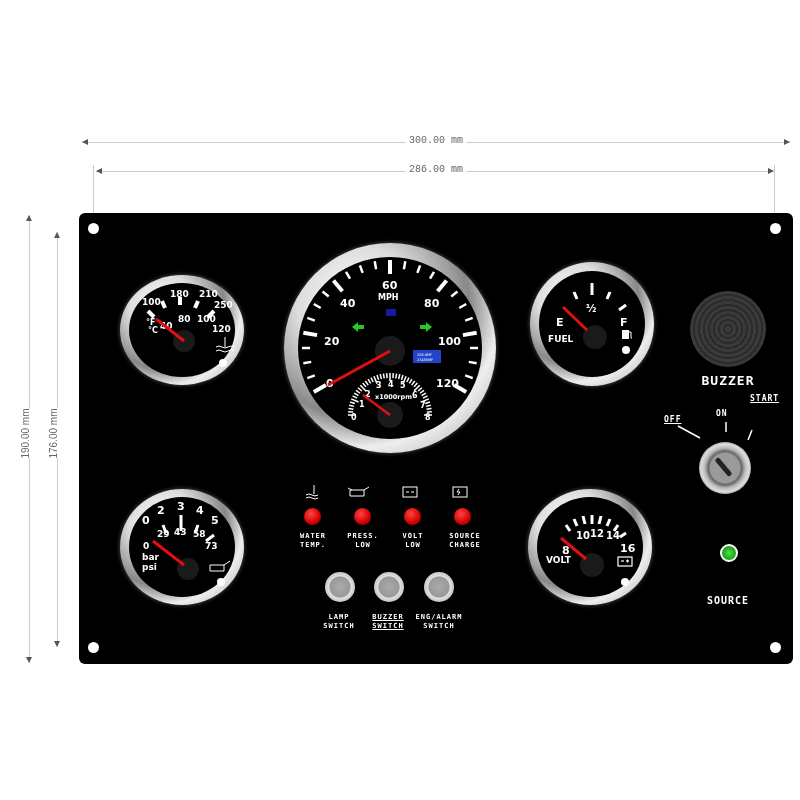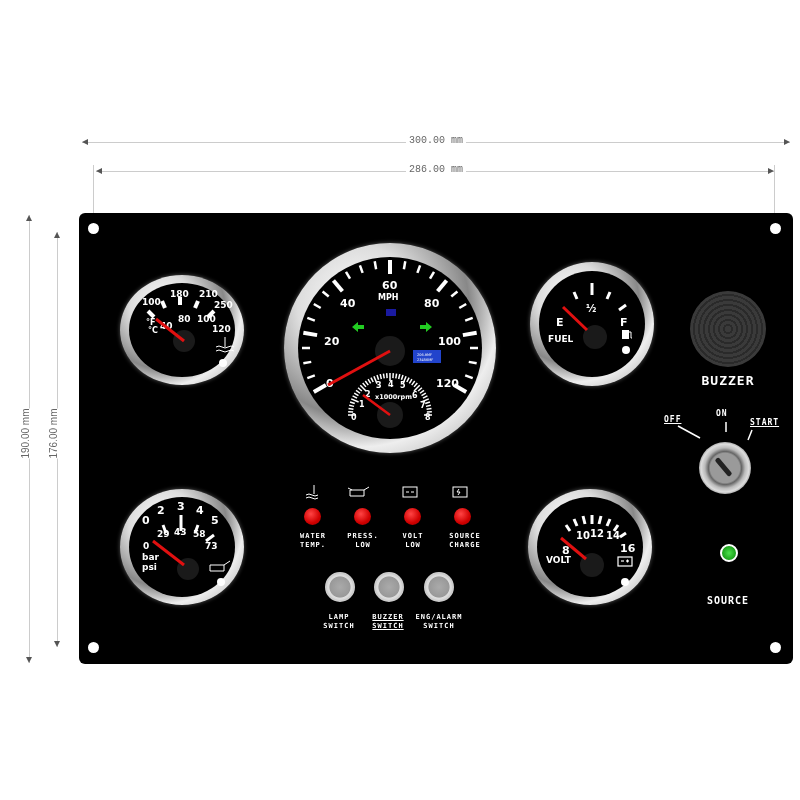--- a/index.html
+++ b/index.html
@@ -288,21 +288,21 @@
     <line x1="58" y1="70" x2="33" y2="49" stroke="#e01010" stroke-width="3"></line>
   </svg>
 </div>
 
 <div class="alarm"></div>
 <div class="px-label" style="left:690px;top:373px;width:76px;font-size:13px;">BUZZER</div>
 
 <div>
   <div class="px-label" style="left:664px;top:415px;font-size:8px;text-decoration:underline;">OFF</div>
   <div class="px-label" style="left:716px;top:409px;font-size:8px;">ON</div>
-  <div class="px-label" style="left:750px;top:418px;font-size:8px;text-decoration:underline;">START</div>
+  <div class="px-label" style="left:750px;top:394px;font-size:8px;text-decoration:underline;">START</div>
   <svg style="position:absolute;left:660px;top:420px;" width="140" height="30">
     <line x1="18" y1="6" x2="40" y2="18" stroke="#fff" stroke-width="1.5"></line>
     <line x1="66" y1="2" x2="66" y2="12" stroke="#fff" stroke-width="1.5"></line>
     <line x1="92" y1="10" x2="88" y2="20" stroke="#fff" stroke-width="1.5"></line>
   </svg>
 </div>
 <div class="key">
     <div class="slot"></div>
   </div>
 

